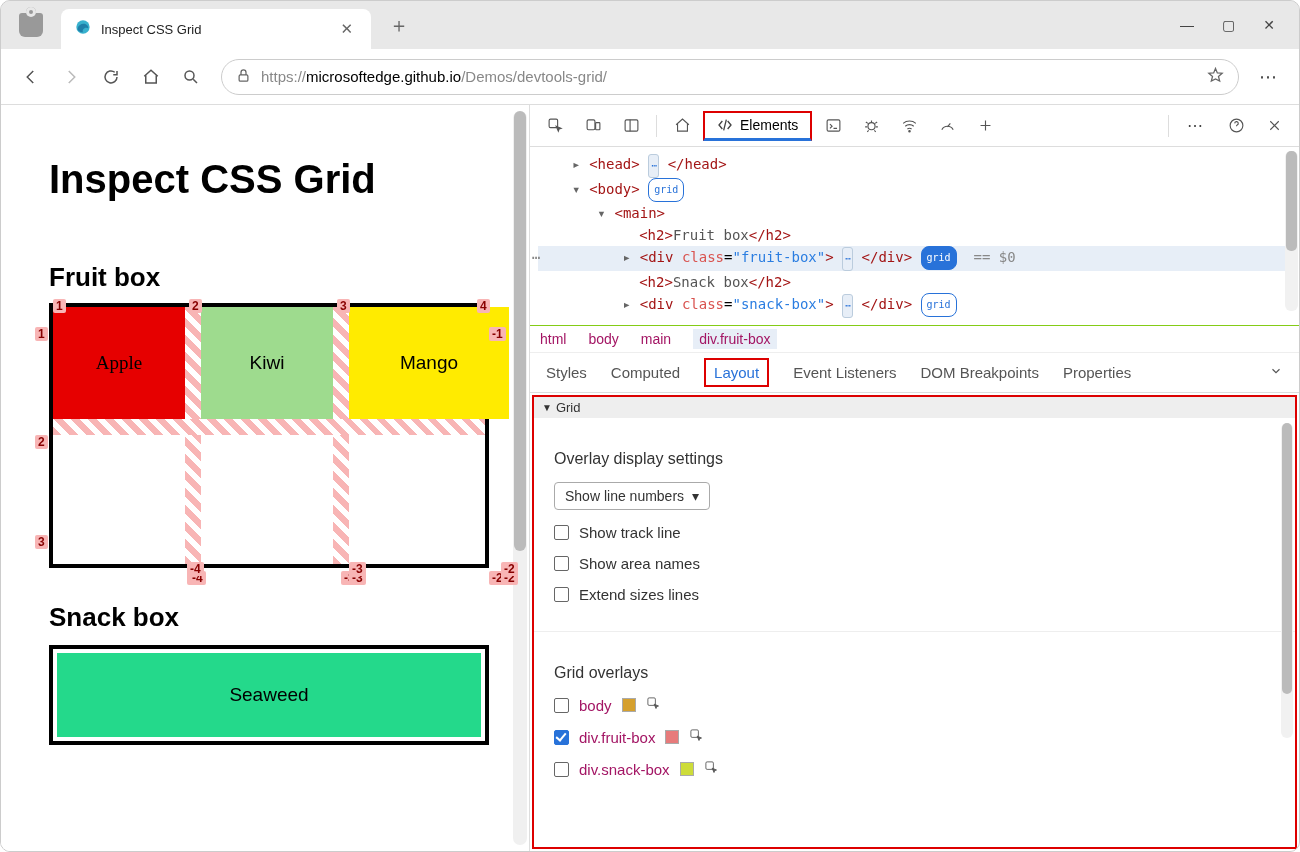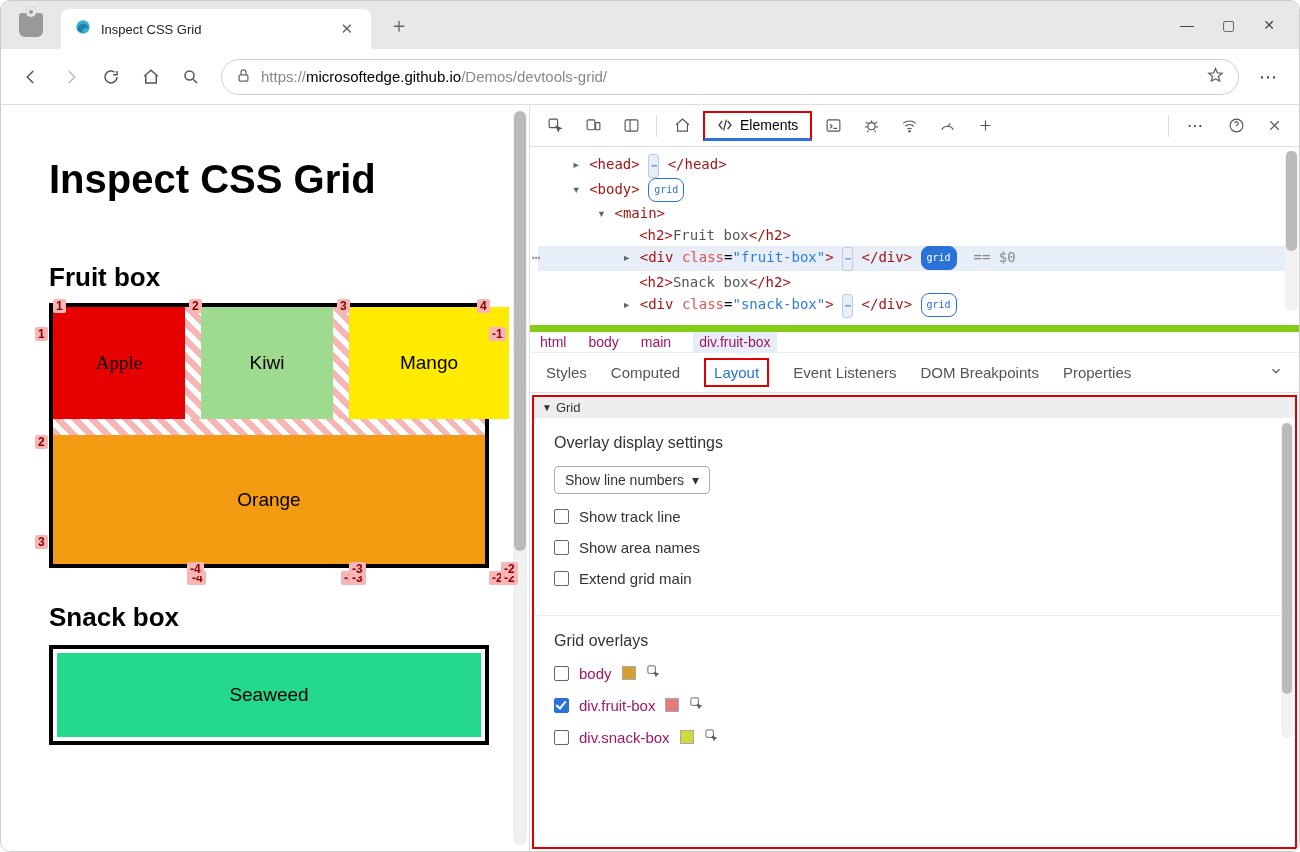--- a/index.html
+++ b/index.html
@@ -61,31 +61,31 @@
   .badge-grid { display:inline-block; font-size:10px; border:1px solid #2872d9; color:#2872d9; border-radius:8px; padding:0 5px; vertical-align:middle;}
   .badge-grid.solid { background:#2872d9; color:#fff; border-color:#2872d9;}
   .caret { display:inline-block; width:9px; text-align:center; color:#666;}
   .row.sel { background:#e7eef7;}
   .row.sel .dollar { color:#888;}
   .ellipsis-dots { position:absolute; left:2px; color:#888; font-size:14px; letter-spacing:-1px;}
   .ell-badge { display:inline-block; background:#e7eef7; border:1px solid #bcd; color:#2872d9; font-size:10px; padding:0 2px; border-radius:3px; letter-spacing:-1px;}
   .dt-scroll { position:absolute; right:1px; top:4px; width:13px; height:160px; background:#f1f1f1; border-radius:6px;}
   .dt-scroll::after { content:""; position:absolute; left:1px; right:1px; top:0; height:100px; background:#bbb; border-radius:5px;}
 
-  .breadcrumbs { height:28px; display:flex; align-items:center; gap:22px; padding:0 10px; font-size:14px; border-top:7px solid #84cc16; border-bottom:1px solid #eee; color:#a31564;}
+  .breadcrumbs { height:28px; display:flex; align-items:center; gap:22px; padding:0 10px; font-size:14px; border-top:1px solid #84cc16; border-bottom:1px solid #eee; color:#a31564;}
   .breadcrumbs .sel { background:#e7eef7; padding:2px 6px;}
 
   .dt-tabs { height:40px; display:flex; align-items:center; gap:24px; padding:0 16px; font-size:15px; color:#555; border-bottom:1px solid #ddd;}
   .dt-tabs .active { color:#2872d9; border:2px solid #d00; padding:4px 8px;}
   .chev-tabs { margin-left:auto;}
 
   .layout-panel { flex:1; border:2px solid #d00; margin:2px; overflow:auto; position:relative; background:#fff;}
   .lp-header { background:#eee; padding:3px 8px; font-size:13px; color:#333; display:flex; align-items:center; gap:4px;}
   .lp-section { padding:16px 20px 8px; }
-  .lp-section h3 { margin:0 0 14px; font-size:16px; font-weight:500; color:#333;}
+  .lp-section h3 { margin:16px 0 14px; font-size:16px; font-weight:500; color:#333;}
   .select-ln { display:inline-flex; align-items:center; gap:8px; border:1px solid #aaa; border-radius:4px; padding:5px 10px; font-size:14px; color:#333;}
   .chk-row { display:flex; align-items:center; gap:10px; margin:14px 0; font-size:15px; color:#333;}
   .chk { width:15px; height:15px; border:1.5px solid #666; border-radius:2px; display:inline-block; position:relative;}
   .chk.checked { background:#2872d9; border-color:#2872d9;}
   .chk.checked::after { content:""; position:absolute; left:3px; top:0px; width:4px; height:8px; border:solid #fff; border-width:0 2px 2px 0; transform:rotate(40deg);}
   .ov-name { color:#a31564;}
   .sw { width:14px; height:14px; display:inline-block; border:1px solid #aaa;}
   .ov-ico svg { width:15px; height:15px; stroke:#555; fill:none; stroke-width:1.4;}
   .lp-hr { border:none; border-top:1px solid #eee; margin:6px 0 0;}
   .lp-scroll { position:absolute; right:2px; top:26px; width:12px; height:70%; background:#f1f1f1; border-radius:6px;}
@@ -172,21 +172,20 @@
           <div class="grid-box">
 
             <div class="gap-v" style="left:132px;"></div>
             <div class="gap-v" style="left:280px;"></div>
             <div class="gap-h" style="top:112px;"></div>
 
             <div class="cell" style="left:0;top:0;width:132px;height:112px;background:#e60000;color:#000;font-family:Liberation Serif, serif;">Apple</div>
             <div class="cell" style="left:148px;top:0;width:132px;height:112px;background:#9edb8e;">Kiwi</div>
             <div class="cell" style="left:296px;top:0;width:160px;height:112px;background:#ffeb00;">Mango</div>
 
-            <div class="cell" style="left:0;top:128px;width:432px;height:129px;background:#f39c12;">Orange</div>
           </div>
 
           <span class="label-num" style="left:4px; top:-4px;">1</span>
           <span class="label-num" style="left:140px; top:-4px;">2</span>
           <span class="label-num" style="left:288px; top:-4px;">3</span>
           <span class="label-num" style="left:428px; top:-4px;">4</span>
           <span class="label-num" style="left:-14px; top:24px;">1</span>
           <span class="label-num" style="left:-14px; top:132px;">2</span>
           <span class="label-num" style="left:-14px; top:232px;">3</span>
           <span class="label-num" style="left:440px; top:24px;">-1</span>
@@ -337,21 +336,21 @@
           <div class="chk-row">
               <span class="chk"></span>
               <span>Show track line</span>
             </div>
           <div class="chk-row">
               <span class="chk"></span>
               <span>Show area names</span>
             </div>
           <div class="chk-row">
               <span class="chk"></span>
-              <span>Extend grid main</span>
+              <span>Extend sizes lines</span>
             </div>
         </div>
         <hr class="lp-hr">
         <div class="lp-section">
           <h3>Grid overlays</h3>
           <div class="chk-row">
             <span class="chk"></span>
             <span class="ov-name">body</span>
             <span class="sw" style="background:#d5a02e"></span>
             <span class="ov-ico"><svg viewBox="0 0 24 24">

